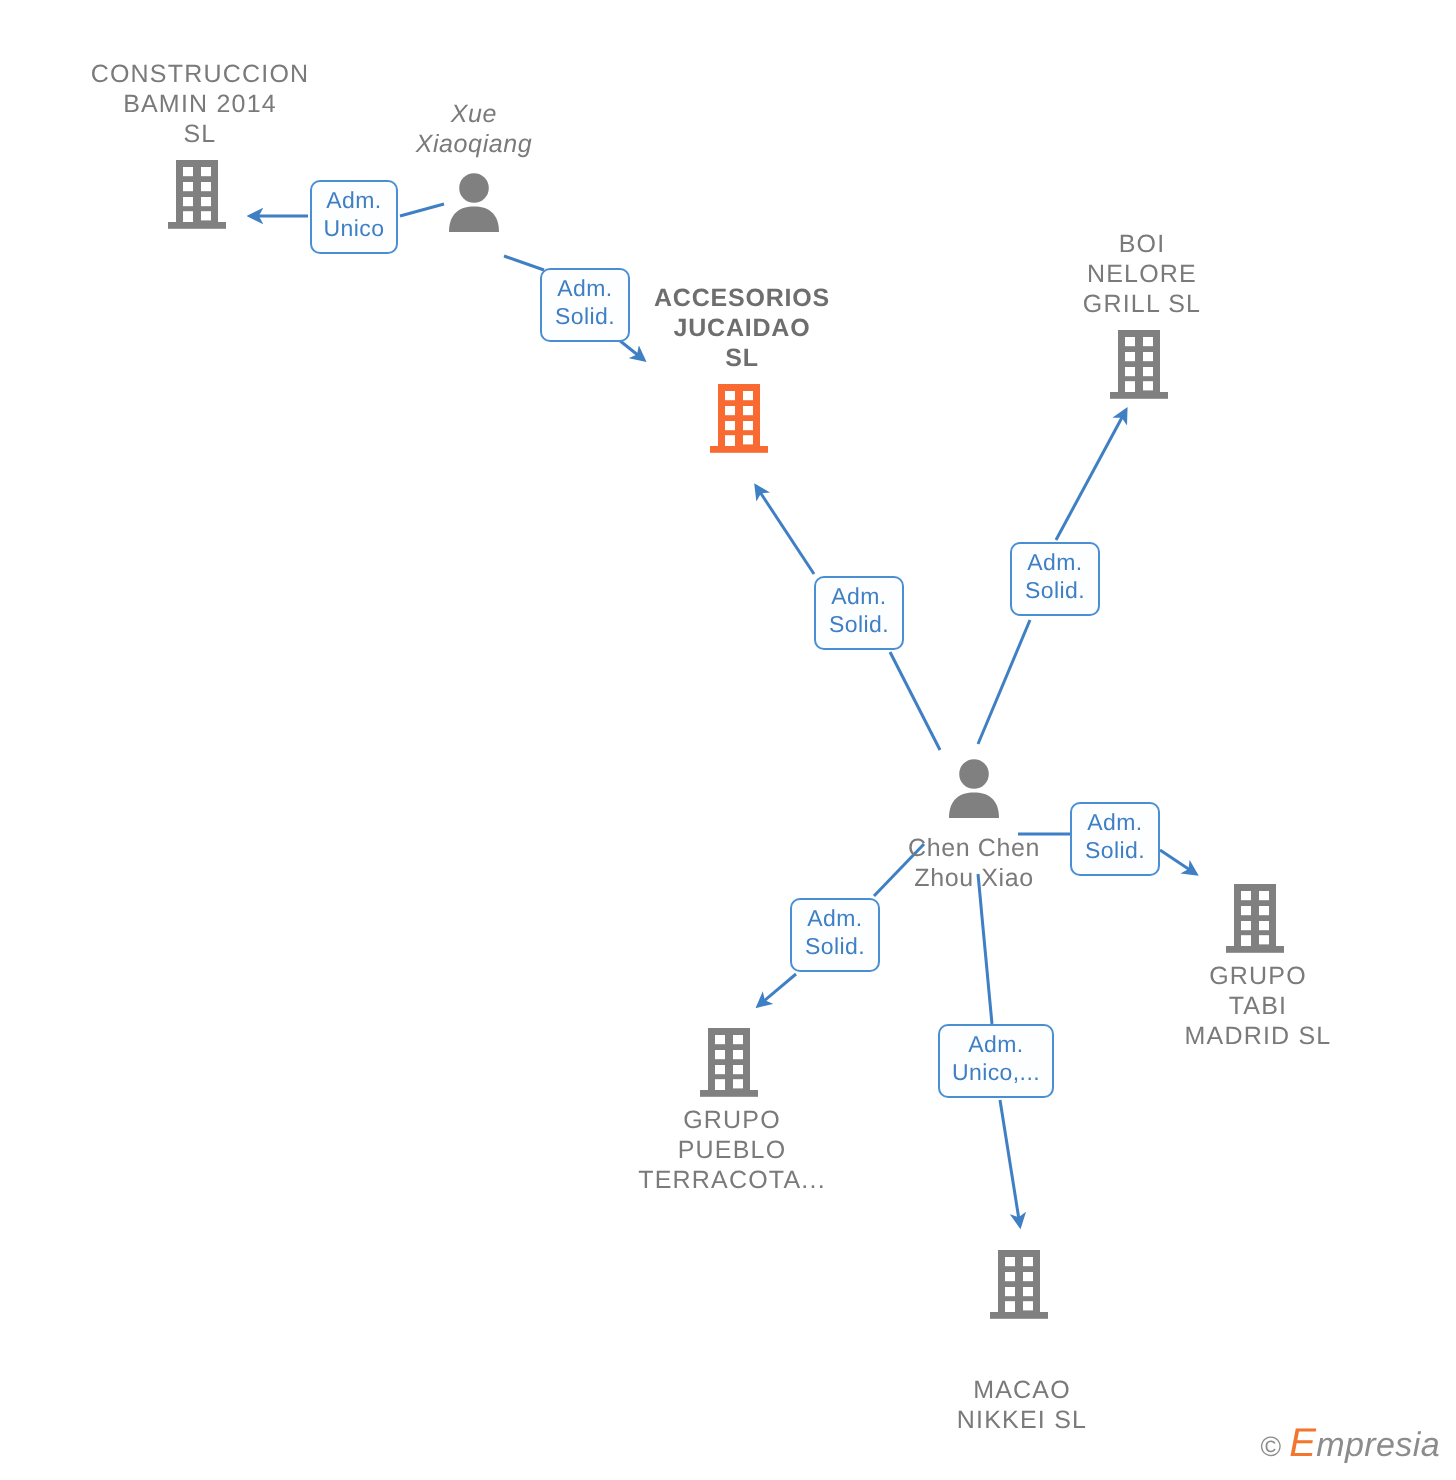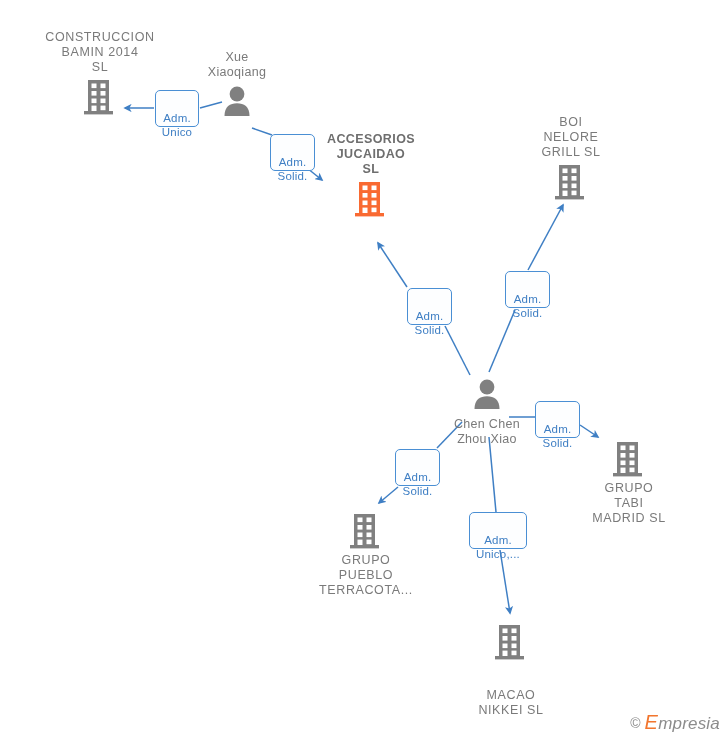--- a/index.html
+++ b/index.html
@@ -61,21 +61,21 @@
   .edge-label {
     position: absolute;
     box-sizing: border-box;
     border: 1.4px solid #4a8fd4;
     border-radius: 5px;
     background: #fdfeff;
     color: #3f7fc4;
     font-size: 11.5px;
     line-height: 14px;
     text-align: center;
-    padding: 20px 5px 4px 5px;
+    padding: 3px 5px 4px 5px;
     white-space: pre-line;
     letter-spacing: 0.2px;
   }
   .watermark {
     position: absolute;
     right: 8px;
     bottom: 6px;
     display: flex;
     align-items: center;
     gap: 4px;
@@ -145,32 +145,32 @@
         <rect x="11.5" y="13" width="5" height="4.6" fill="#ffffff"></rect>
         <rect x="20.5" y="13" width="5" height="4.6" fill="#ffffff"></rect>
         <rect x="11.5" y="20.5" width="5" height="4.6" fill="#ffffff"></rect>
         <rect x="20.5" y="20.5" width="5" height="4.6" fill="#ffffff"></rect>
         <rect x="11.5" y="27.6" width="5" height="5.4" fill="#ffffff"></rect>
         <rect x="20.5" y="27.6" width="5" height="4.6" fill="#ffffff"></rect>
       </svg>
     </span>
   </div>
 
-  <div class="node person label-above" style="left:237px; top:50px;">
+  <div class="node person label-above" style="left:237px; top:50px;font-style:italic;">
     <div class="node-label">Xue
 Xiaoqiang</div>
     <span class="icon-wrap">
       <svg viewBox="0 0 40 38" width="40" height="38">
         <circle cx="20" cy="11" r="7.4" fill="#808080"></circle>
         <path d="M 7.5 33 C 7.5 23.5 13 20.2 20 20.2 C 27 20.2 32.5 23.5 32.5 33 Z" fill="#808080"></path>
       </svg>
     </span>
   </div>
 
-  <div class="node company label-above focus" style="left:371px; top:132px;">
+  <div class="node company label-above focus" style="left:371px; top:142px;">
     <div class="node-label">ACCESORIOS
 JUCAIDAO
 SL</div>
     <span class="icon-wrap">
       <svg viewBox="0 0 40 38" width="40" height="38">
         <rect x="8" y="2" width="21" height="31" fill="#f96a32"></rect>
         <rect x="4" y="33" width="29" height="3.4" fill="#f96a32"></rect>
         <rect x="11.5" y="5.5" width="5" height="4.6" fill="#ffffff"></rect>
         <rect x="20.5" y="5.5" width="5" height="4.6" fill="#ffffff"></rect>
         <rect x="11.5" y="13" width="5" height="4.6" fill="#ffffff"></rect>

